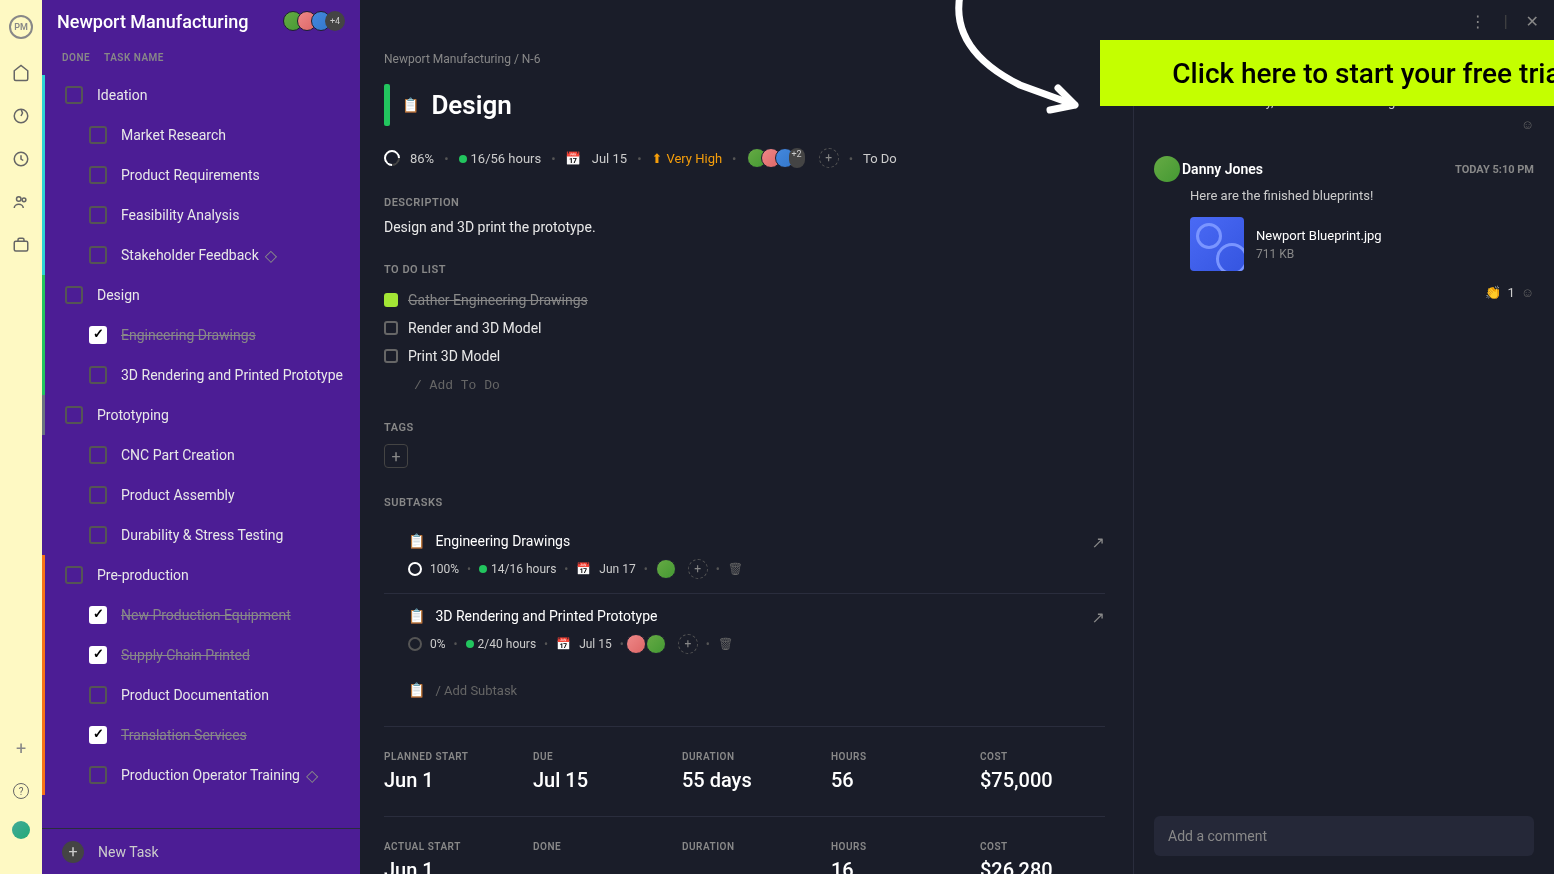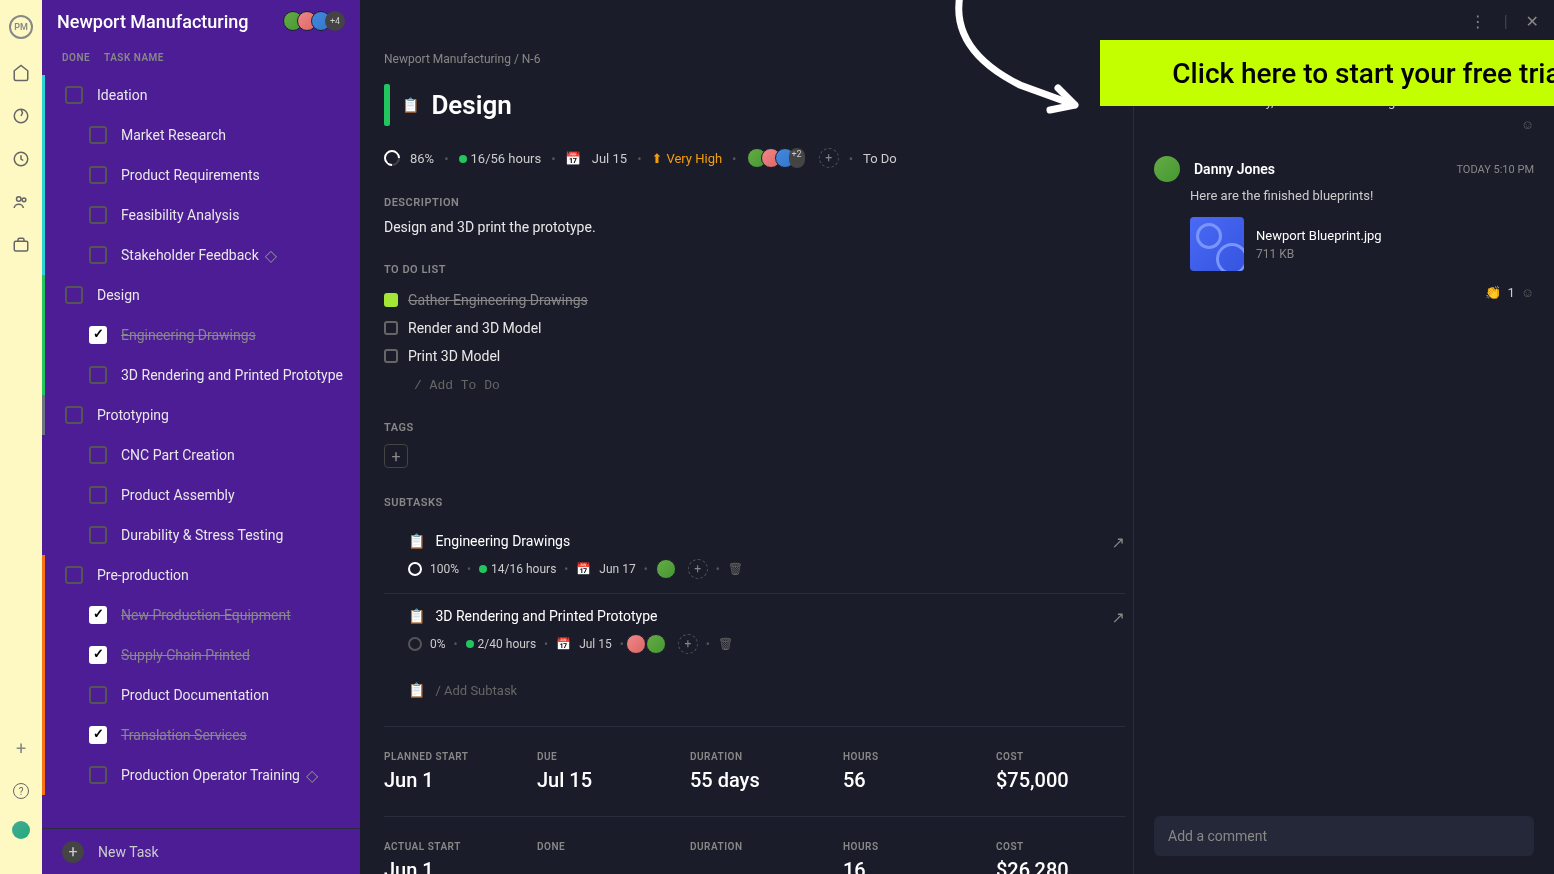--- a/index.html
+++ b/index.html
@@ -35,21 +35,21 @@
 .task-item.bl-gray { border-left-color: #6b7280; }
 .milestone-icon { color: #888; margin-left: 6px; }
 .new-task { display: flex; align-items: center; height: 46px; padding: 0 15px 0 20px; cursor: pointer; border-top: 1px solid #2a2d3d; }
 .new-task .plus-circle { width: 22px; height: 22px; border-radius: 50%; background: #444; color: #ccc; display: flex; align-items: center; justify-content: center; font-size: 16px; margin-right: 14px; }
 .new-task-label { color: #ccc; font-size: 14px; }
 .main { flex: 1; display: flex; flex-direction: column; background: #1a1d29; position: relative; }
 .main-header { height: 42px; display: flex; align-items: center; justify-content: flex-end; padding: 0 15px; gap: 18px; }
 .main-header .dots { color: #888; cursor: pointer; font-size: 16px; }
 .main-header .close { color: #888; cursor: pointer; font-size: 16px; }
 .main-body { flex: 1; display: flex; overflow: hidden; }
-.detail-panel { flex: 1; overflow-y: auto; padding: 10px 8px 20px 24px; border-right: 1px solid #2a2d3d; }
+.detail-panel { flex: 1; overflow-y: auto; padding: 10px 28px 20px 24px; border-right: 1px solid #2a2d3d; }
 .breadcrumb { font-size: 12px; color: #888; margin-bottom: 18px; }
 .task-title-row { display: flex; align-items: center; gap: 12px; margin-bottom: 22px; }
 .task-accent { width: 6px; height: 42px; background: #22c55e; border-radius: 2px; }
 .task-icon { color: #4a9eff; font-size: 14px; }
 .task-title { font-size: 26px; font-weight: 600; color: #fff; }
 .meta-row { display: flex; align-items: center; gap: 10px; font-size: 13px; color: #ccc; margin-bottom: 28px; }
 .meta-sep { color: #555; }
 .progress-ring { width: 16px; height: 16px; border: 2px solid #fff; border-radius: 50%; border-right-color: #444; transform: rotate(45deg); }
 .dot-green { width: 8px; height: 8px; background: #22c55e; border-radius: 50%; display: inline-block; margin-right: 4px; }
 .cal-icon { color: #888; }
@@ -76,24 +76,24 @@
 .subtask-ring { width: 14px; height: 14px; border: 2px solid #fff; border-radius: 50%; }
 .subtask-ring.empty { border-color: #555; }
 .trash { color: #666; cursor: pointer; }
 .add-subtask-row { display: flex; align-items: center; gap: 10px; padding: 14px 0 0 24px; color: #666; font-size: 13px; }
 .stats-grid { display: grid; grid-template-columns: repeat(5, 1fr); gap: 24px; padding: 24px 0; border-top: 1px solid #2a2d3d; margin-top: 28px; }
 .stat-label { font-size: 10px; color: #888; font-weight: 600; letter-spacing: 0.5px; margin-bottom: 6px; }
 .stat-value { font-size: 20px; color: #fff; font-weight: 500; }
 .comments-panel { width: 420px; display: flex; flex-direction: column; padding: 20px 20px 0 20px; }
 .comments-body { flex: 1; overflow-y: auto; }
 .comment { margin-bottom: 24px; }
-.comment-head { display: flex; align-items: center; gap: 14px; margin-bottom: 6px; }
+.comment-head { display: flex; align-items: center; gap: 2px; margin-bottom: 6px; }
 .comment-avatar { width: 26px; height: 26px; border-radius: 50%; }
 .comment-author { font-size: 14px; font-weight: 600; color: #fff; flex: 1; }
-.comment-time { font-size: 11px; color: #888; font-weight: 400; }
+.comment-time { font-size: 11px; color: #888; font-weight: 700; }
 .comment-text { font-size: 13px; color: #ccc; margin-left: 36px; }
 .comment-react { margin-left: 36px; margin-top: 8px; color: #666; display: flex; justify-content: flex-end; gap: 6px; align-items: center; font-size: 13px; }
 .attachment { display: flex; align-items: center; gap: 12px; margin: 14px 0 14px 36px; }
 .attachment-thumb { width: 54px; height: 54px; background: linear-gradient(135deg,#4a6af5,#3555e0); border-radius: 4px; position: relative; overflow: hidden; }
 .attachment-thumb::before { content: ''; position: absolute; width: 20px; height: 20px; border: 3px solid #7a95ff; border-radius: 50%; top: 6px; left: 6px; }
 .attachment-thumb::after { content: ''; position: absolute; width: 26px; height: 26px; border: 3px solid #7a95ff; border-radius: 50%; bottom: -4px; right: -4px; }
 .attachment-name { font-size: 13px; color: #fff; margin-bottom: 4px; }
 .attachment-size { font-size: 12px; color: #888; }
 .reaction-row { display: flex; justify-content: flex-end; align-items: center; gap: 6px; font-size: 13px; color: #ccc; margin-left: 36px; }
 .comment-input { background: #252838; border-radius: 6px; padding: 12px 14px; color: #888; font-size: 14px; margin-bottom: 18px; cursor: text; }

